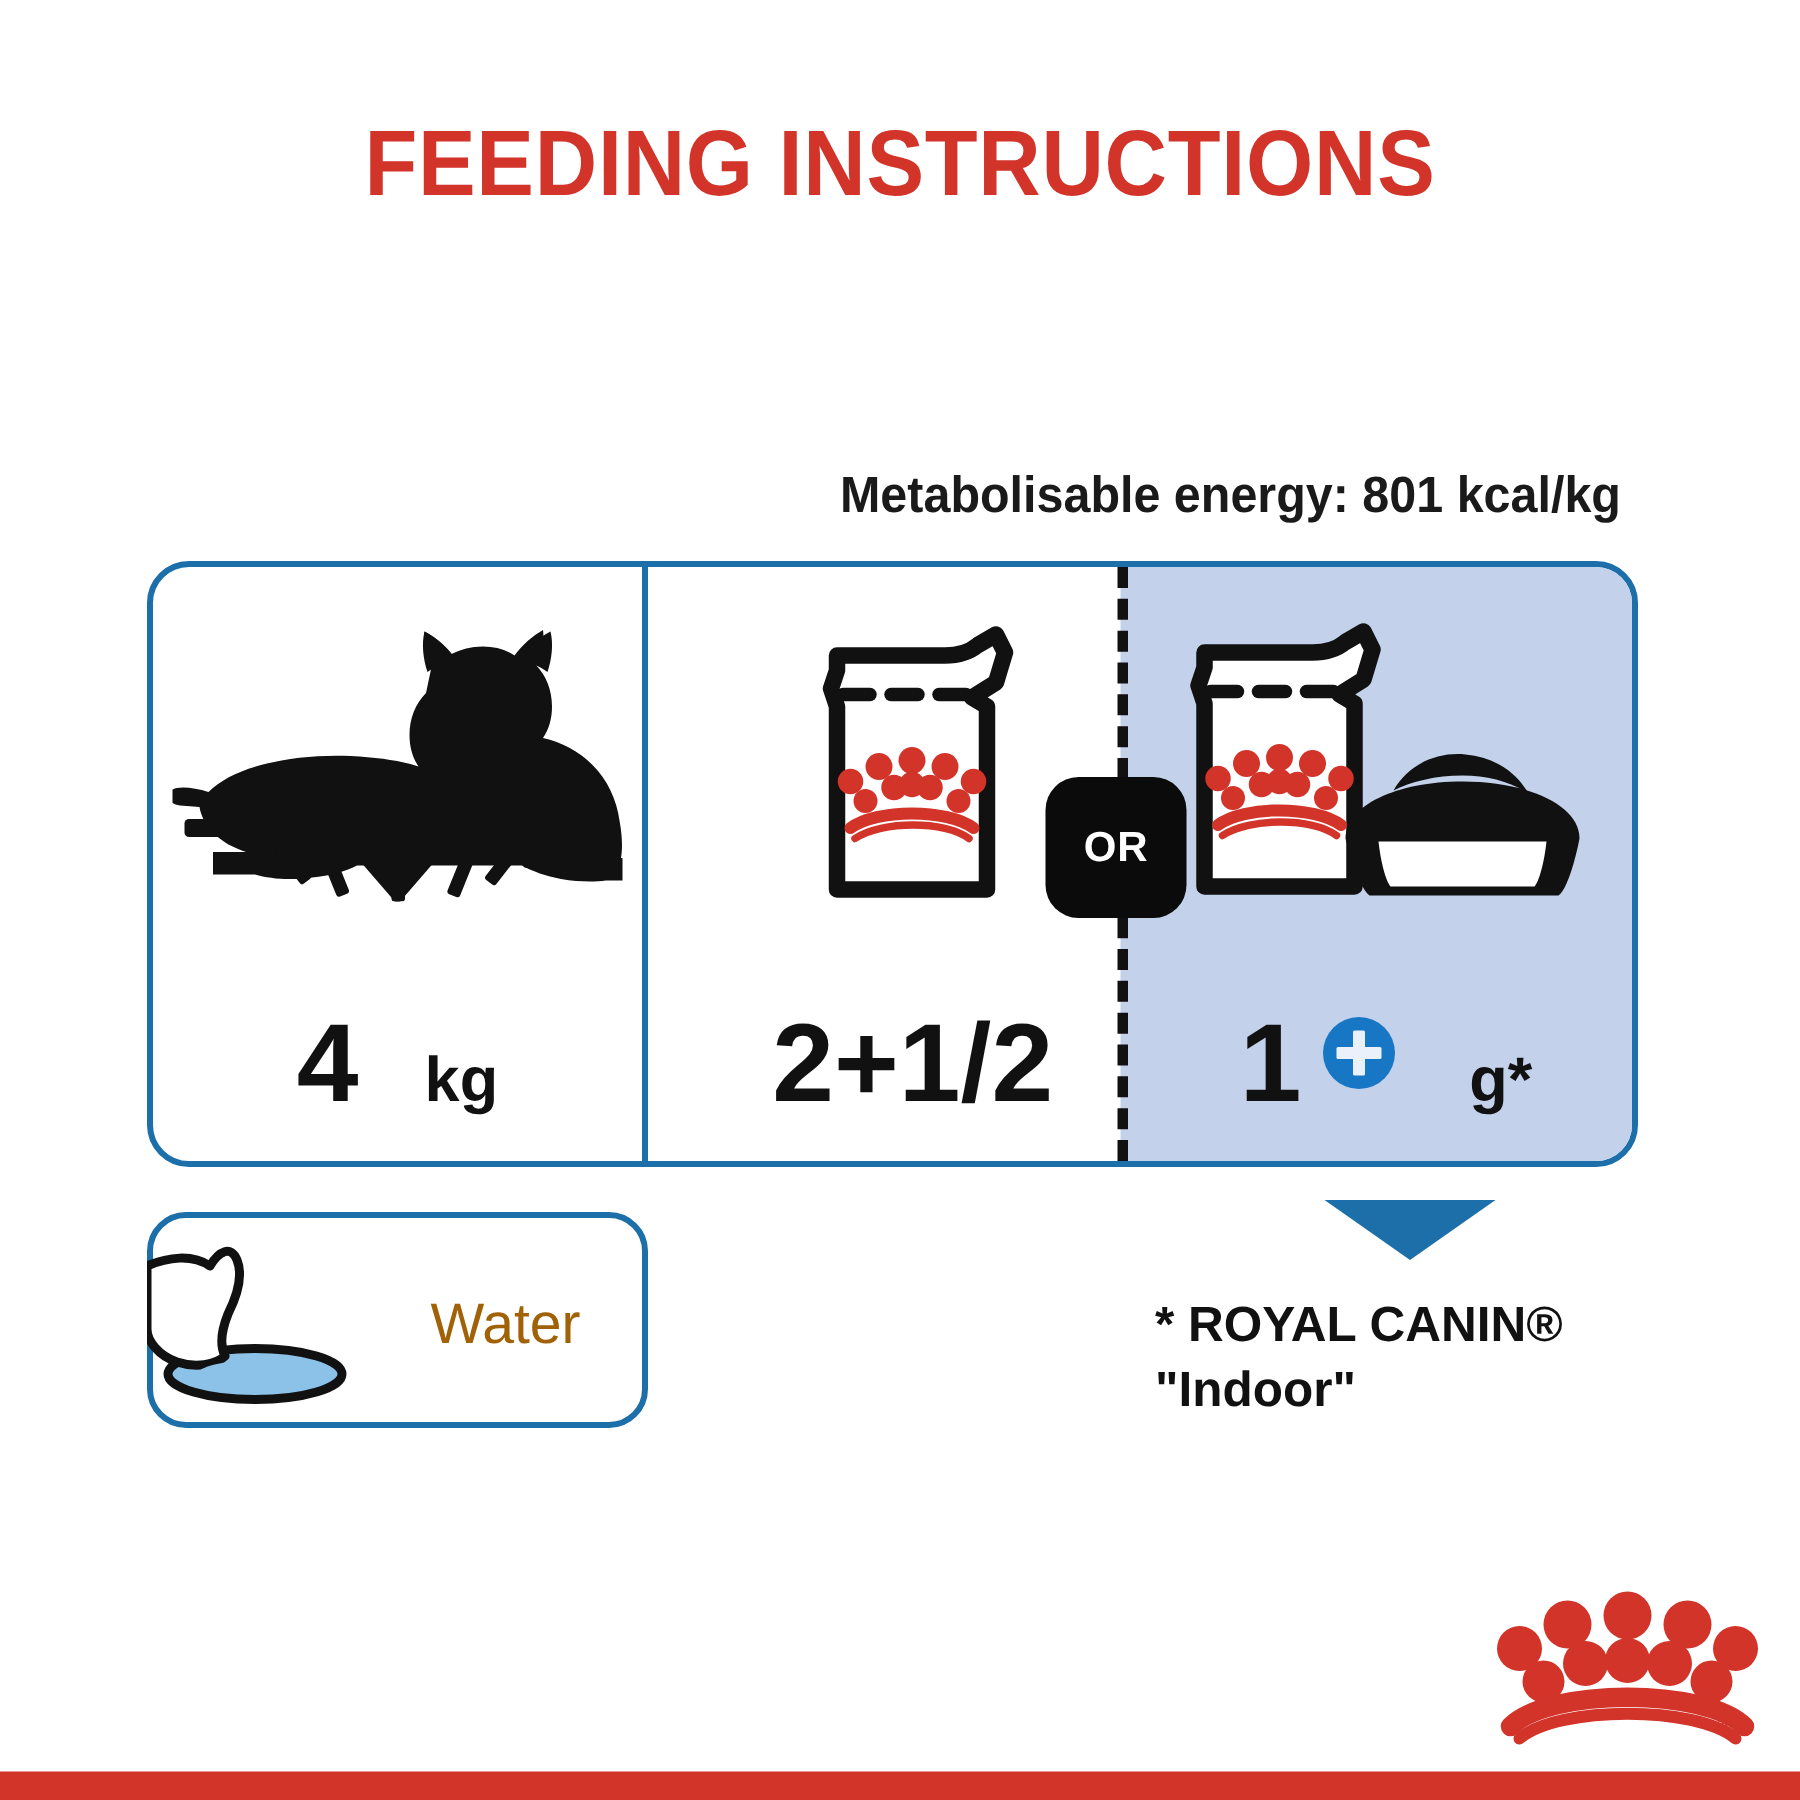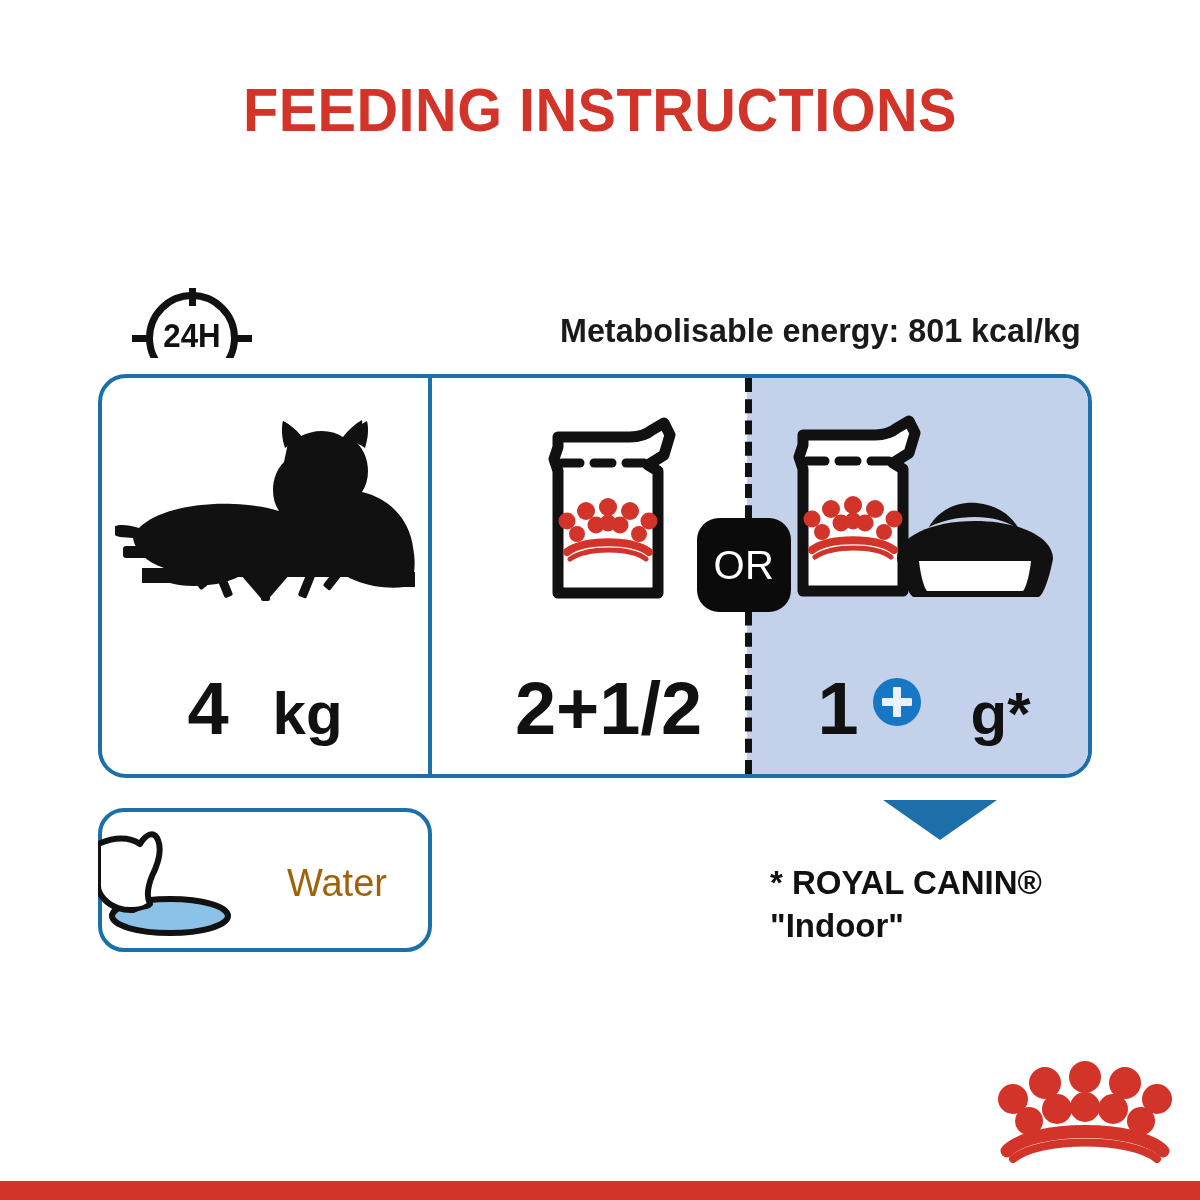--- a/index.html
+++ b/index.html
@@ -151,21 +151,21 @@
     bottom: 28px;
     width: 100%;
     text-align: center;
     font-family: "Liberation Sans Narrow", "Liberation Sans", sans-serif;
     font-weight: bold;
     color: #111111;
     line-height: 1;
     white-space: nowrap;
   }
   .big   { font-size: 74px; }
-  .small { font-size: 60px; margin-left: 36px; }
+  .small { font-size: 42px; margin-left: 36px; }
   .vrow  { display: inline-flex; align-items: baseline; justify-content: center; gap: 8px; }
 
   
   .plus-badge {
     display: inline-block;
     position: relative;
     width: 48px;
     height: 48px;
     border-radius: 50%;
     background: #1877C4;
@@ -191,22 +191,22 @@
     height: 94px;
     border-radius: 22px;
     background: #0B0B0B;
     display: flex;
     align-items: center;
     justify-content: center;
     z-index: 6;
   }
   #orBadge span {
     font-family: "Liberation Sans Narrow", "Liberation Sans", sans-serif;
-    font-weight: normal;
-    font-size: 40px;
+    font-weight: bold;
+    font-size: 28px;
     color: #ffffff;
     letter-spacing: 0.5px;
   }
 
   
   #waterBox {
     position: absolute;
     left: 98px;
     top: 808px;
     width: 334px;
@@ -278,27 +278,20 @@
     background: #D2342A;
   }
 </style>
 </head>
 <body>
 
 <div id="page">
 
   <div id="title">FEEDING INSTRUCTIONS</div>
 
-  <div id="badge24h">
-    <div class="circle"></div>
-    <div class="tick tick-top"></div>
-    <div class="tick tick-left"></div>
-    <div class="tick tick-right"></div>
-    <div class="label">24H</div>
-  </div>
 
   <div id="energy">Metabolisable energy: 801 kcal/kg</div>
 
   <div id="panel">
     <div class="blue-fill"></div>
     <div class="vdiv-solid"></div>
     <div class="vdiv-dashed"></div>
 
     <div class="cell cell-left">
       <div class="cell-art">

